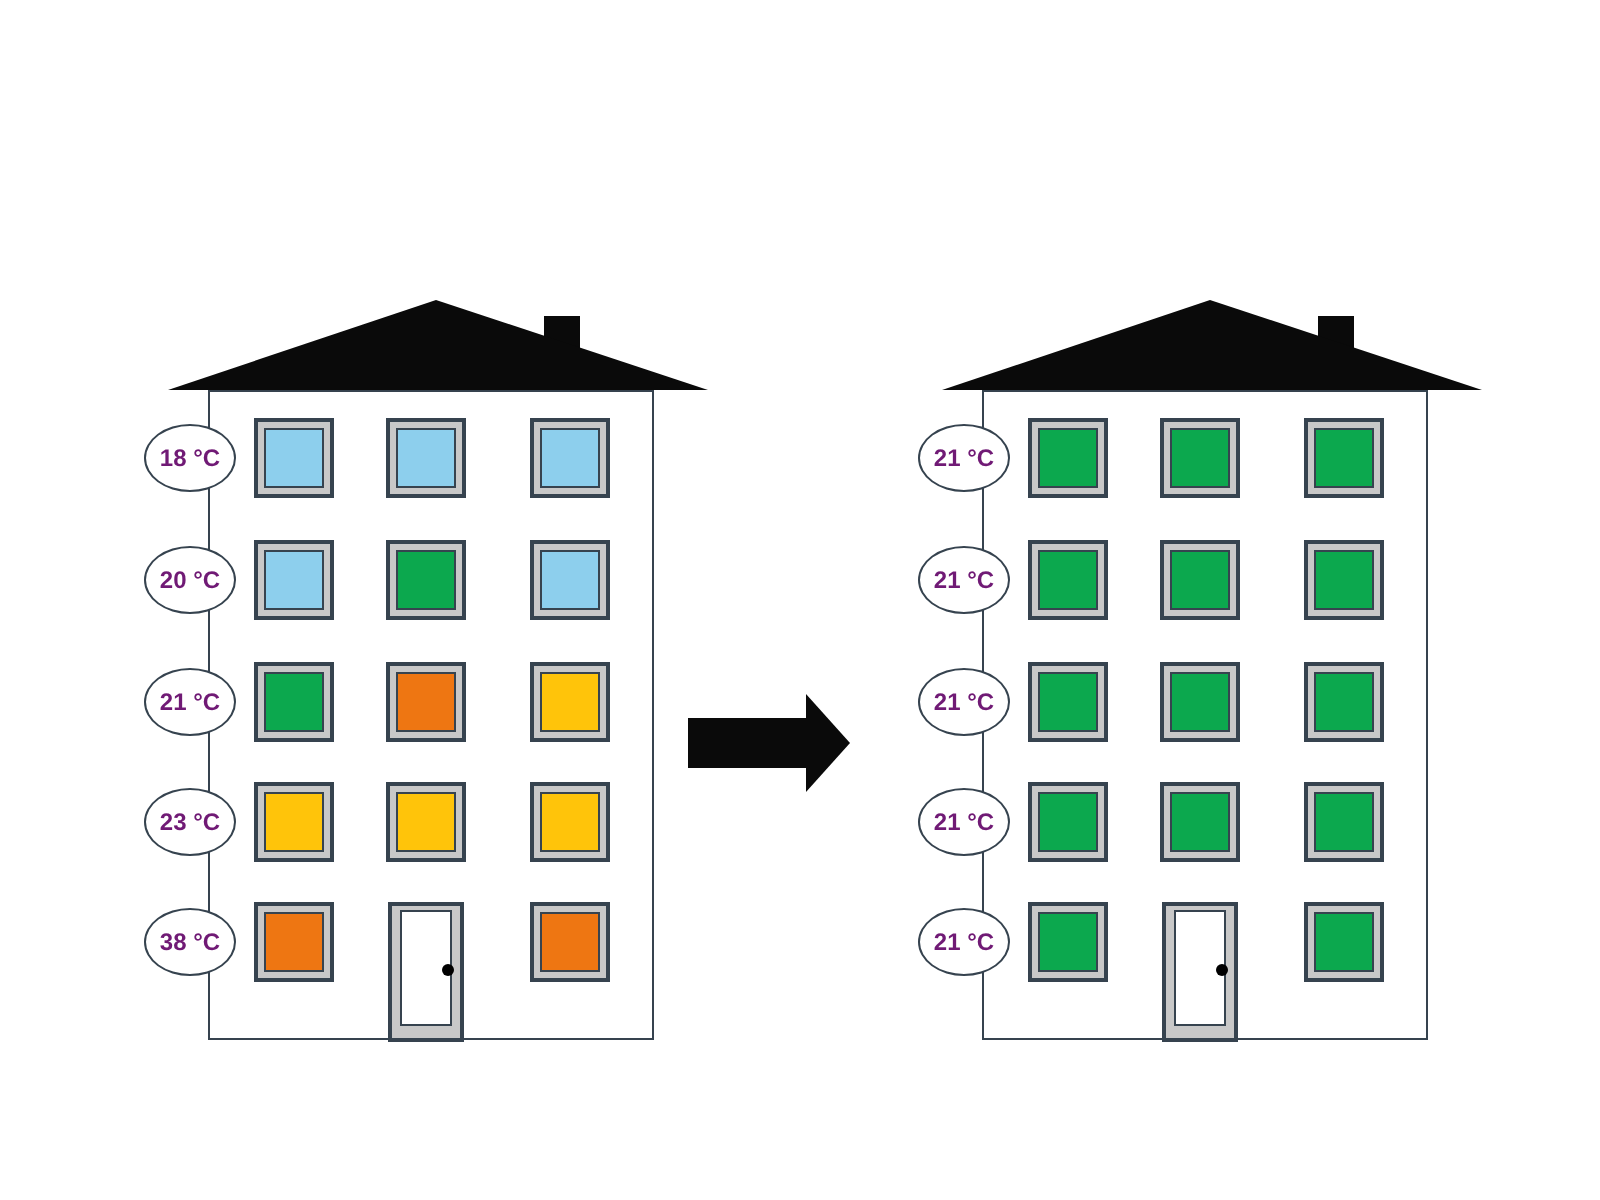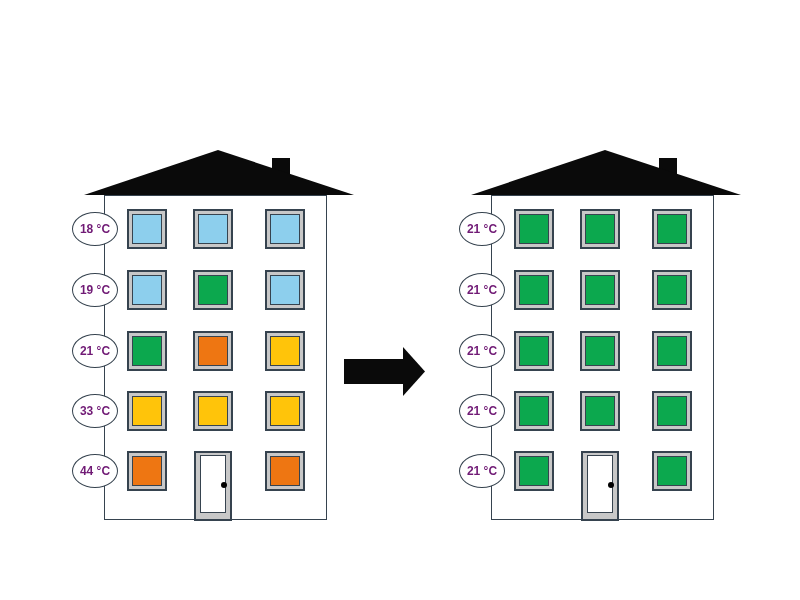--- a/index.html
+++ b/index.html
@@ -93,24 +93,24 @@
           <div class="door-panel">
             <span class="knob"></span>
           </div>
         </div>
         <div class="window" style="left: 182px; top: 303px;">
           <div class="pane" style="background: rgb(238, 118, 18);"></div>
         </div>
       </div>
     <div>
         <div class="temp-label" style="top: 64px;">18 °C</div>
-        <div class="temp-label" style="top: 125px;">19 °C</div>
+        <div class="temp-label" style="top: 125px;">20 °C</div>
         <div class="temp-label" style="top: 186px;">21 °C</div>
-        <div class="temp-label" style="top: 246px;">33 °C</div>
-        <div class="temp-label" style="top: 306px;">44 °C</div>
+        <div class="temp-label" style="top: 246px;">23 °C</div>
+        <div class="temp-label" style="top: 306px;">38 °C</div>
       </div>
   </div>
 
   <svg class="arrow-svg" width="82" height="49" viewBox="0 0 82 49">
     <rect x="0" y="12" width="59" height="25" fill="#0A0A0A"></rect>
     <polygon points="59,0 81,24.5 59,49" fill="#0A0A0A"></polygon>
   </svg>
 
   <div class="building" id="building-1" style="left:470px;">
     <svg class="roof-svg" width="272" height="48" viewBox="0 0 272 48">

